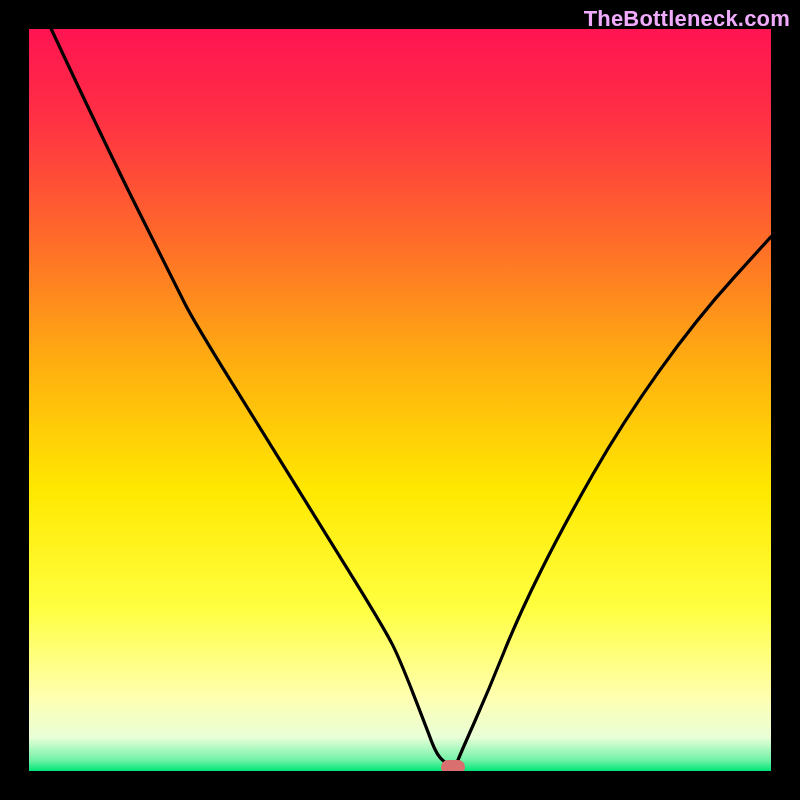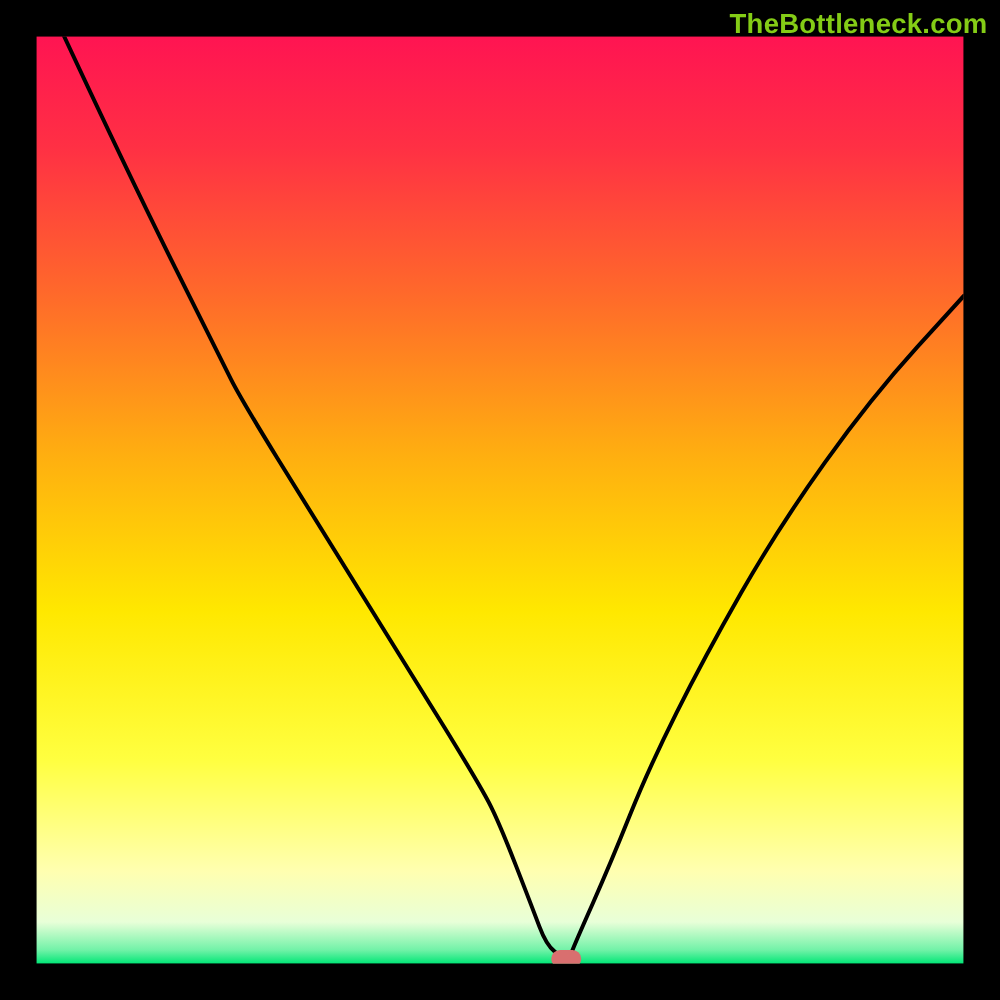--- a/index.html
+++ b/index.html
@@ -38,21 +38,21 @@
     position: absolute;
     width: 24px;
     height: 14px;
     border-radius: 7px;
     transform: translate(-50%, -50%);
   }
   .watermark {
     position: absolute;
     top: 6px;
     right: 10px;
-    color: #84cc16;
+    color: #f0abfc;
     font-size: 22px;
     font-weight: 600;
     letter-spacing: 0.2px;
     pointer-events: none;
   }
 </style>
 </head>
 <body>
 
 <div class="watermark">TheBottleneck.com</div>

